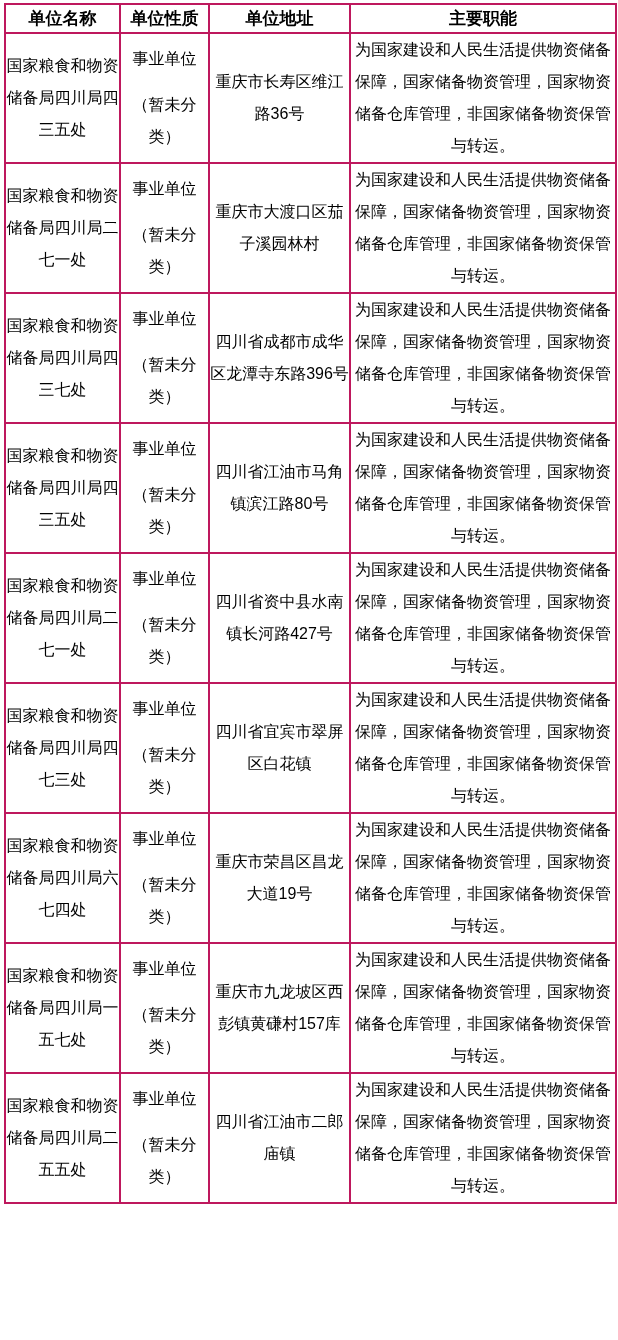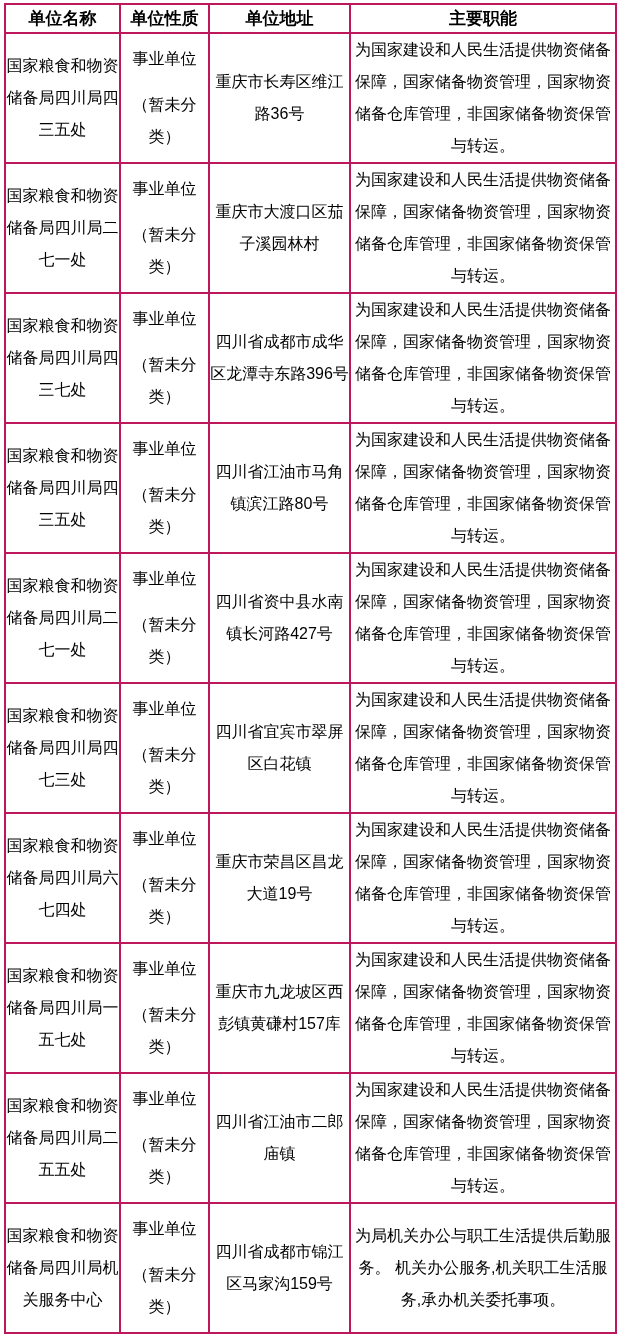--- a/index.html
+++ b/index.html
@@ -214,30 +214,15 @@
       <div class="nature-note">（暂未分类）</div>
     </td>
     <td class="cell-address">
       <div>四川省江油市二郎庙镇</div>
     </td>
     <td class="cell-funcs">
       <div>为国家建设和人民生活提供物资储备保障，国家储备物资管理，国家物资储备仓库管理，非国家储备物资保管与转运。</div>
     </td>
   </tr>
 
-  <tr>
-    <td class="cell-name">
-      <div>国家粮食和物资储备局四川局机关服务中心</div>
-    </td>
-    <td class="cell-nature">
-      <div class="nature-main">事业单位</div>
-      <div class="nature-note">（暂未分类）</div>
-    </td>
-    <td class="cell-address">
-      <div>四川省成都市锦江区马家沟159号</div>
-    </td>
-    <td class="cell-funcs">
-      <div>为局机关办公与职工生活提供后勤服务。 机关办公服务,机关职工生活服务,承办机关委托事项。</div>
-    </td>
-  </tr>
 </tbody>
   </table>
 </div>
 
 </body></html>

